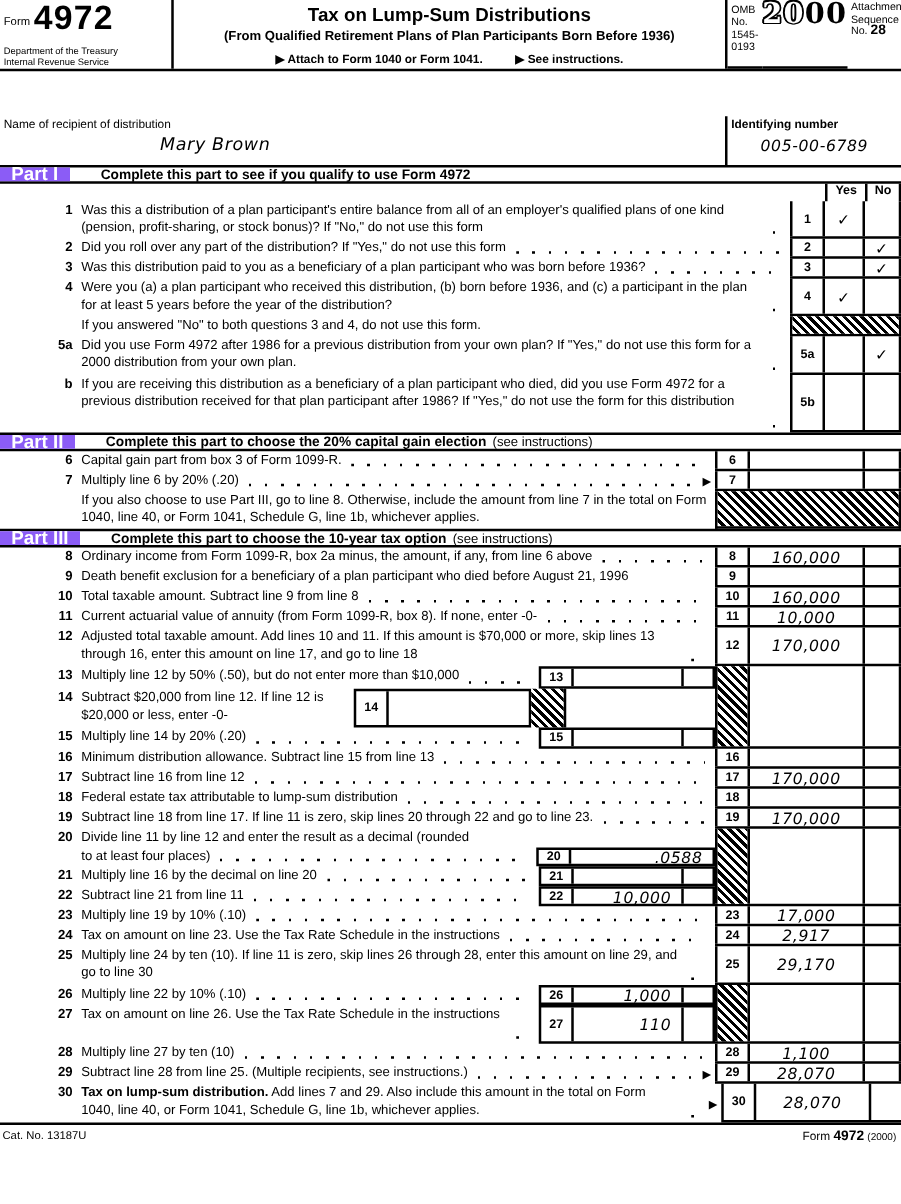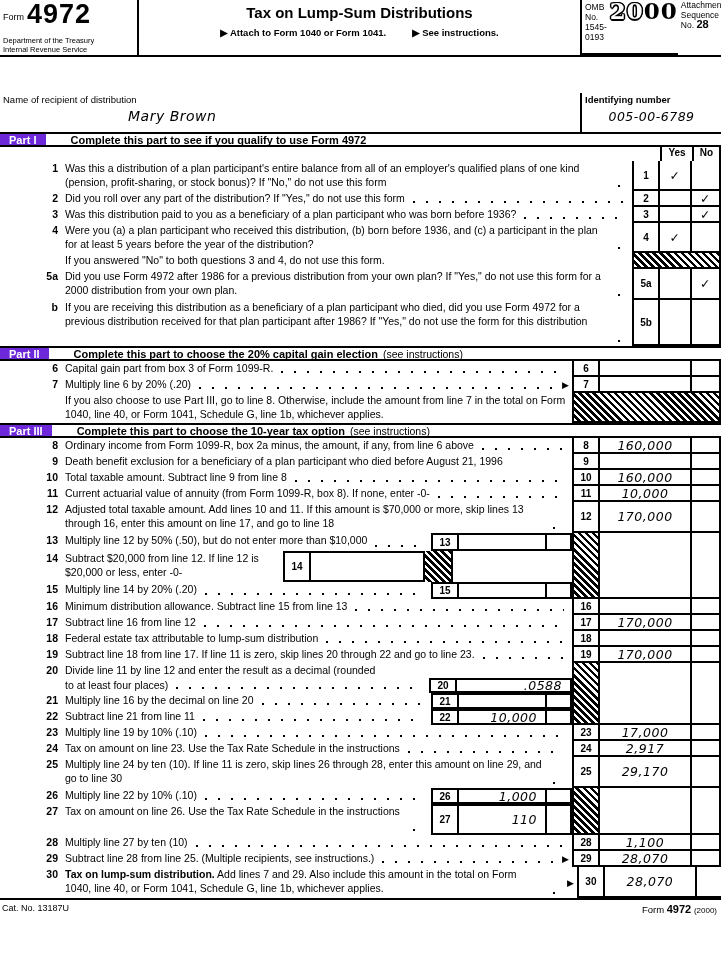--- a/index.html
+++ b/index.html
@@ -30,21 +30,21 @@
   .namerow { display:flex; height:39px;margin-top:36px; }
   .namecell { flex:1; padding:1px 3px; font-size:9.5px; }
   .name-val { margin:3px 0 0 125px; }
   .idcell { width:141px; border-left:2px solid #000; padding:1px 3px; font-size:9.5px; font-weight:bold; text-align:left; }
   .id-val { font-weight:normal; text-align:center; margin-top:4px; font-size:13px; }
   .hand { font-family:"DejaVu Sans", sans-serif; font-style:italic; font-size:12.5px; letter-spacing:0.5px; }
   .hand-lg { font-size:14px; }
 
   
   .bar { display:flex; align-items:stretch; border-top:2px solid #000; border-bottom:2px solid #000; height:15px; }
-  .chip { background:#6d28d9; color:#fff; font-weight:bold; font-size:11px; padding:0 9px; display:flex; align-items:center; }
+  .chip { background:#8b5cf6; color:#fff; font-weight:bold; font-size:15px; padding:0 9px; display:flex; align-items:center; }
   .bartitle { font-weight:bold; font-size:11px; margin-left:25px; align-self:center; }
   .barsuffix { font-weight:normal; font-size:10.5px; margin-left:5px; align-self:center; }
 
   
   .row { display:flex; padding-left:40px; align-items:stretch; }
   .rh14 { height:14px; } .rh15 { height:15px; } .rh16 { height:16px; } .rh17 { height:17px; }
   .rh18 { height:18px; } .rh30 { height:30px; } .rh31 { height:31px; } .rh46 { height:46px; }
   .lnum { width:18px; min-width:18px; text-align:right; margin-right:7px; font-weight:bold; font-size:10.5px; padding-top:1px; }
   .ltext { font-size:10.5px; line-height:13.8px; padding-top:1px; }
   .tw218 { width:218px; min-width:218px; } .tw340 { width:340px; min-width:340px; }
@@ -112,20 +112,21 @@
         <span class="h-form-label">Form</span>
         <span class="h-form-number">4972</span>
       </div>
       <div class="h-agency">
         <div>Department of the Treasury</div>
         <div>Internal Revenue Service</div>
       </div>
     </div>
     <div class="h-center">
       <div class="h-title">Tax on Lump-Sum Distributions</div>
+      <div class="h-sub">(From Qualified Retirement Plans of Plan Participants Born Before 1936)</div>
       <div class="h-attach">
         <span>▶ Attach to Form 1040 or Form 1041.</span>
         <span>▶ See instructions.</span>
       </div>
     </div>
     <div class="h-right">
       <div class="omb">OMB No. 1545-0193</div>
       <div class="yearbox">
         <span class="year year-hollow">20</span><span class="year">00</span>
       </div>

